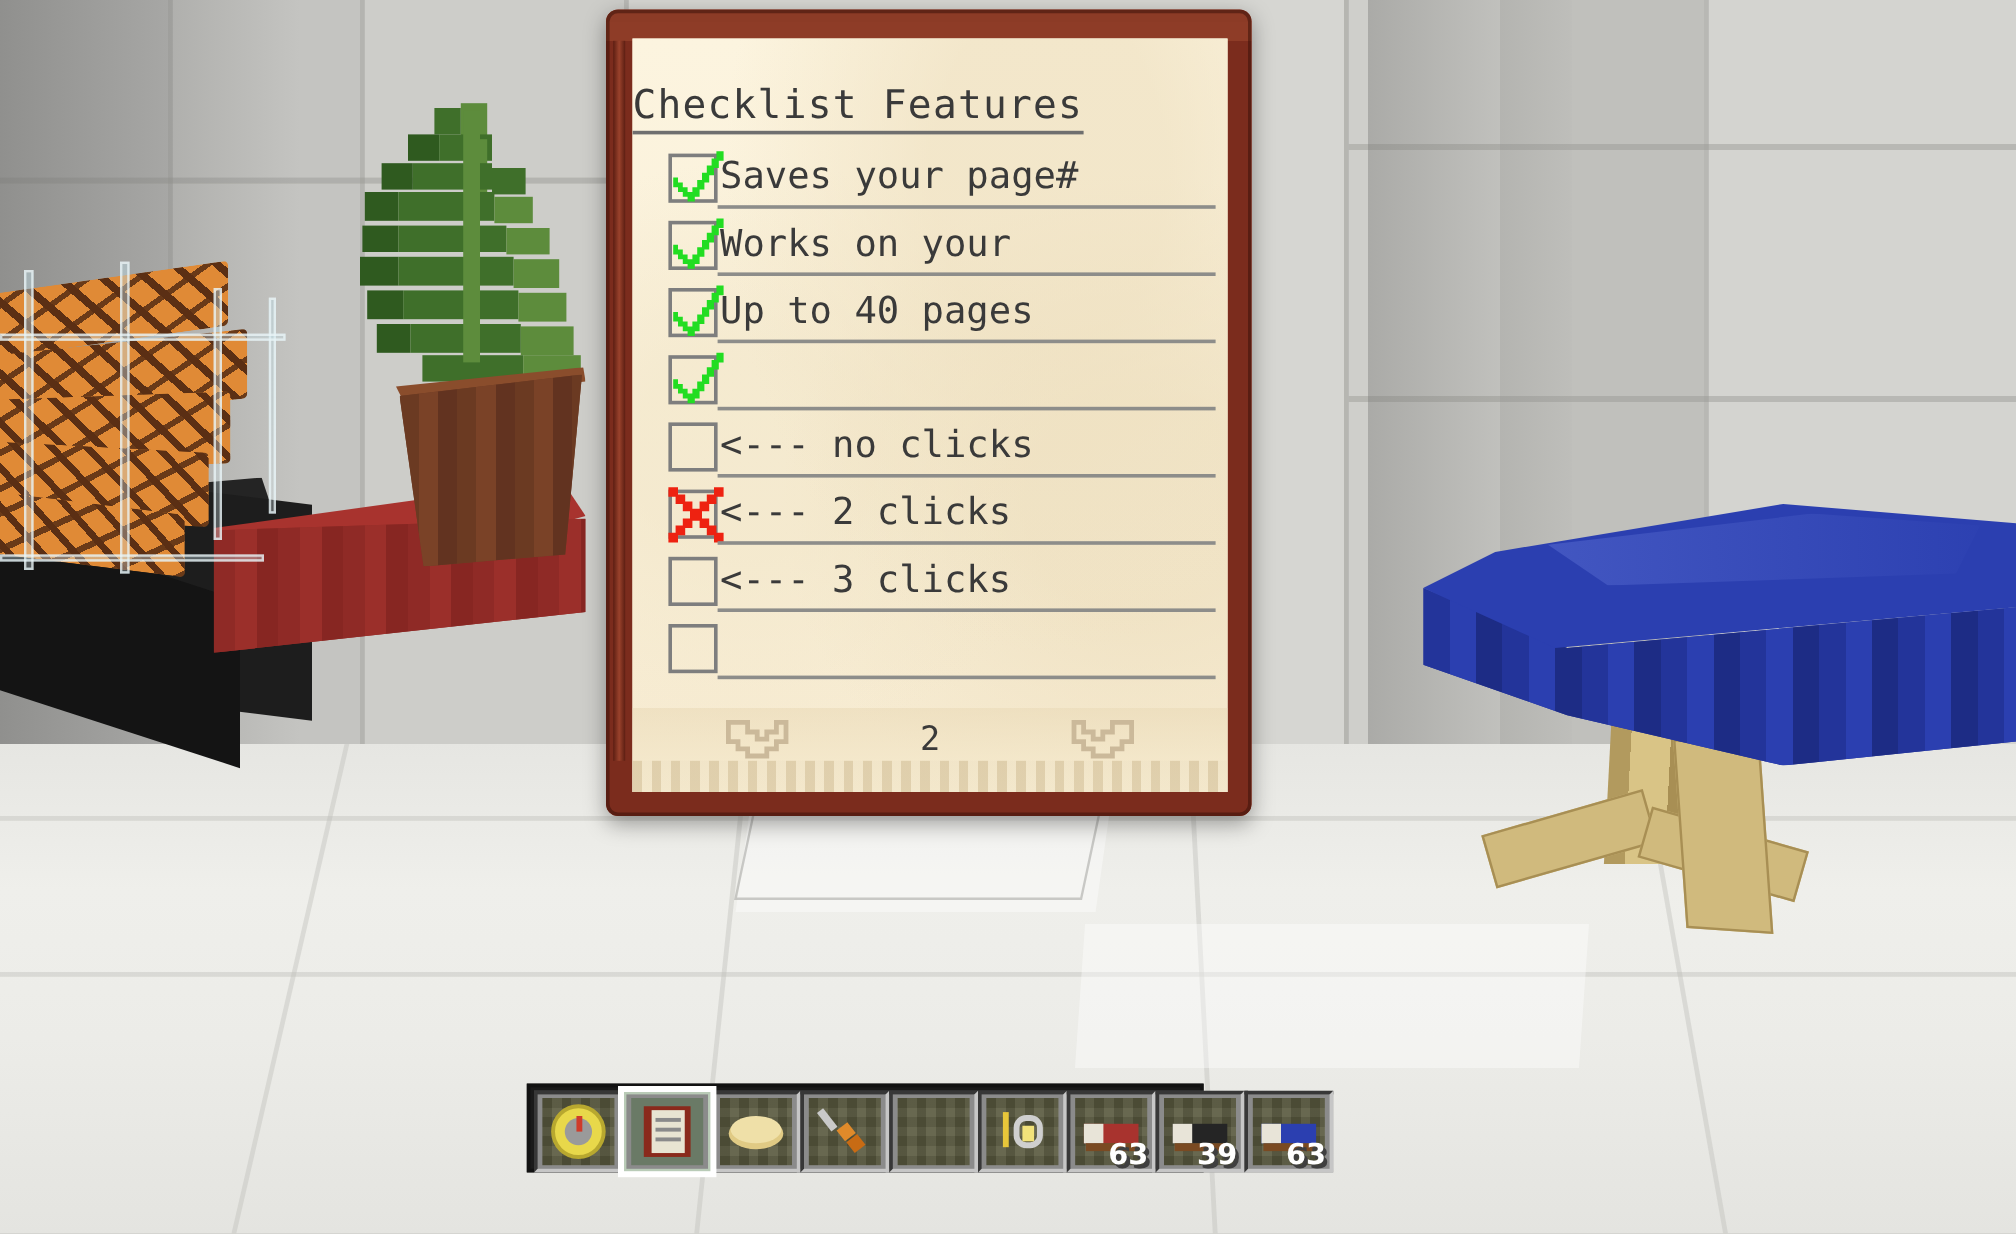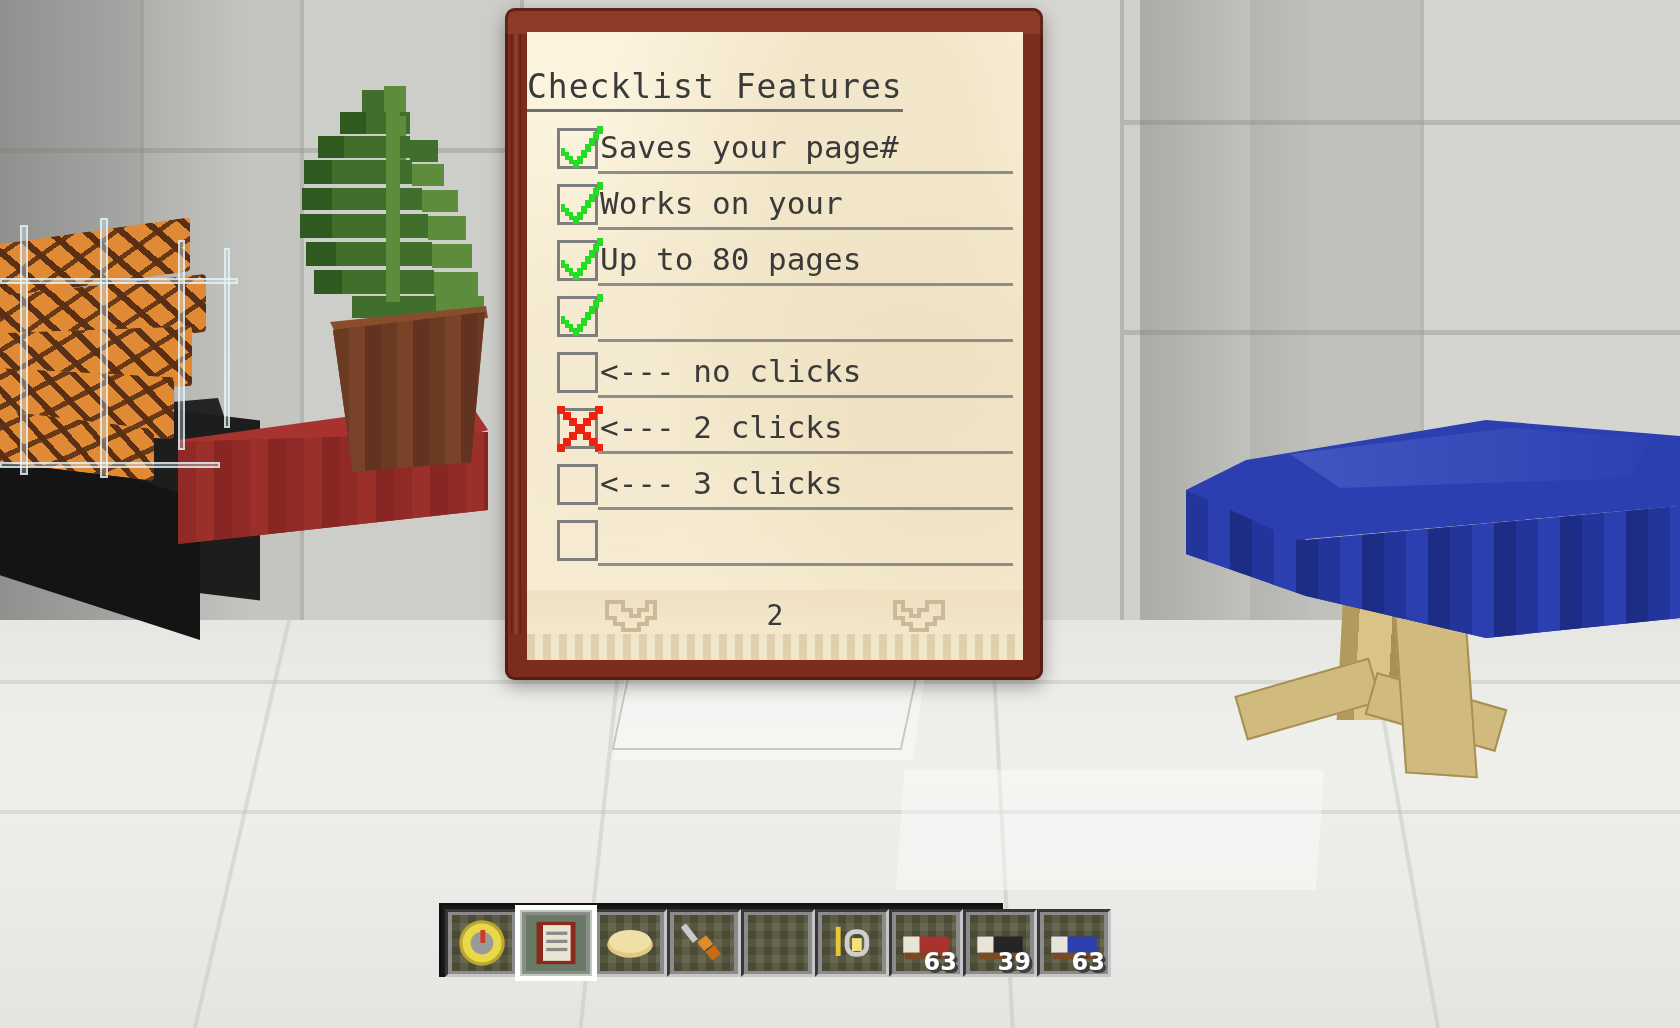--- a/index.html
+++ b/index.html
@@ -400,21 +400,21 @@
           </div>
           <div class="row-text">Works on your</div>
           <div class="rule"></div>
         </div>
         <div class="row">
           <div class="checkbox">
             <svg class="mark" viewBox="0 0 62 62">
               <path d="M12 30 L16 30 L16 34 L20 34 L20 38 L24 38 L24 42 L28 42 L28 38 L32 38 L32 32 L36 32 L36 26 L40 26 L40 20 L44 20 L44 14 L48 14 L48 8 L54 8 L54 16 L50 16 L50 22 L46 22 L46 28 L42 28 L42 34 L38 34 L38 40 L34 40 L34 46 L30 46 L30 50 L24 50 L24 46 L20 46 L20 42 L16 42 L16 38 L12 38 Z" fill="#22dd22"></path>
             </svg>
           </div>
-          <div class="row-text">Up to 80 pages</div>
+          <div class="row-text">Up to 40 pages</div>
           <div class="rule"></div>
         </div>
         <div class="row">
           <div class="checkbox">
             <svg class="mark" viewBox="0 0 62 62">
               <path d="M12 30 L16 30 L16 34 L20 34 L20 38 L24 38 L24 42 L28 42 L28 38 L32 38 L32 32 L36 32 L36 26 L40 26 L40 20 L44 20 L44 14 L48 14 L48 8 L54 8 L54 16 L50 16 L50 22 L46 22 L46 28 L42 28 L42 34 L38 34 L38 40 L34 40 L34 46 L30 46 L30 50 L24 50 L24 46 L20 46 L20 42 L16 42 L16 38 L12 38 Z" fill="#22dd22"></path>
             </svg>
           </div>
           <div class="rule"></div>
         </div>

